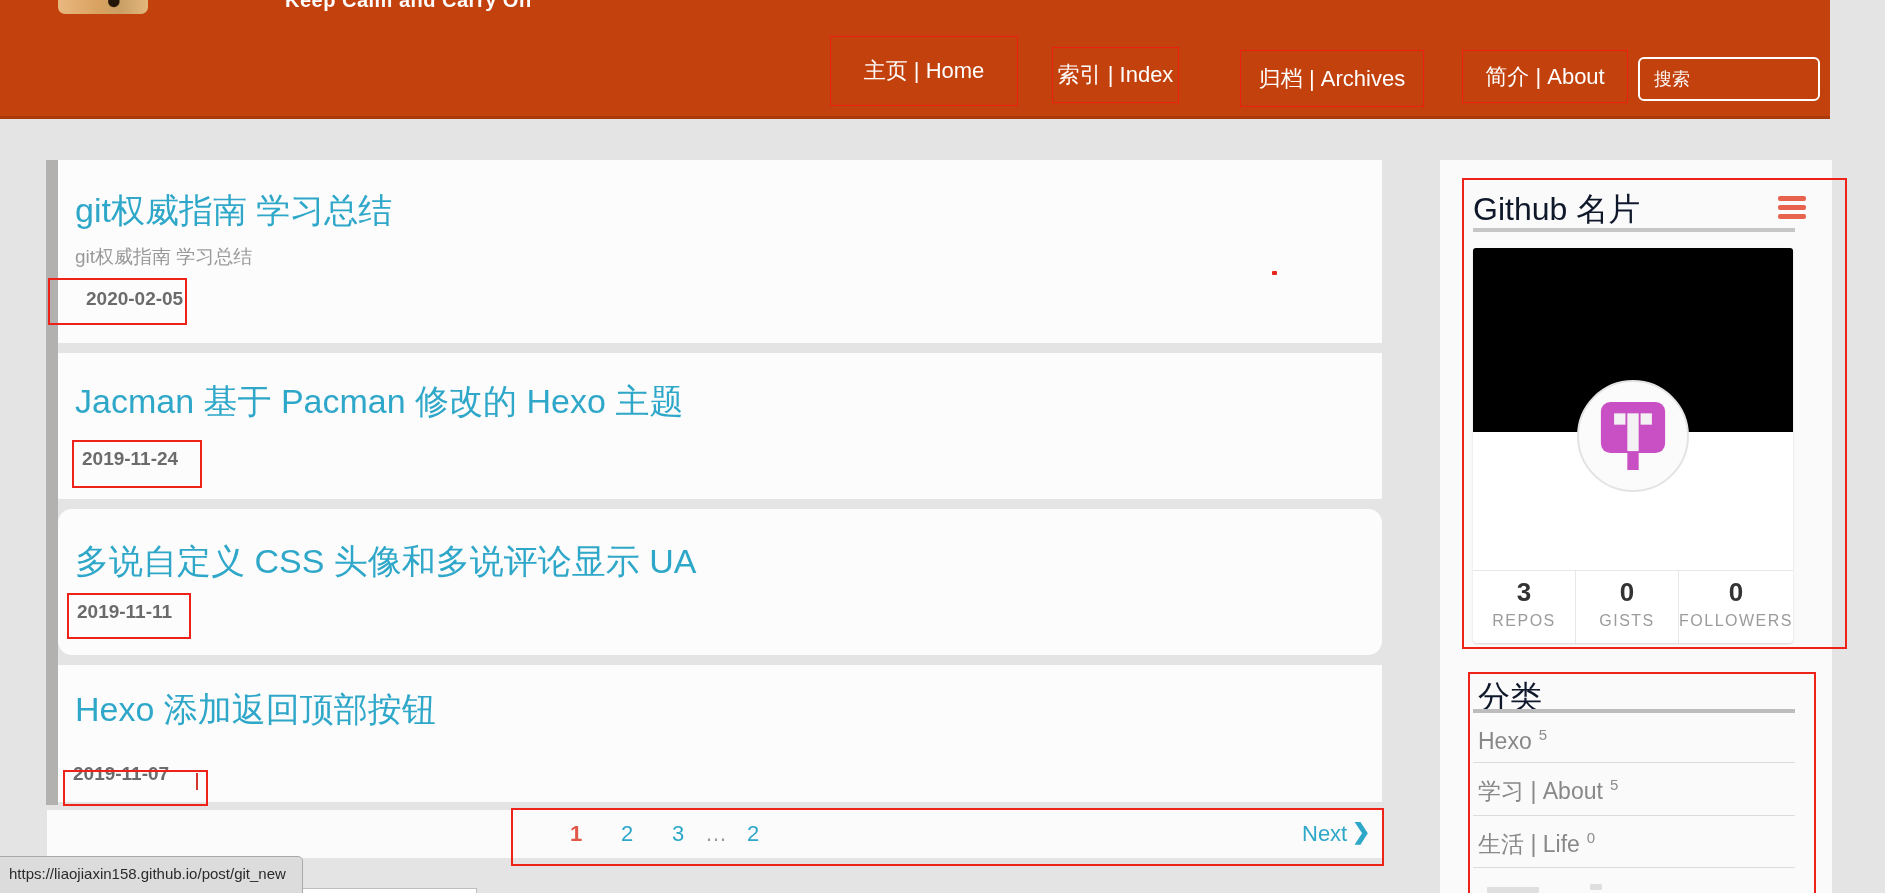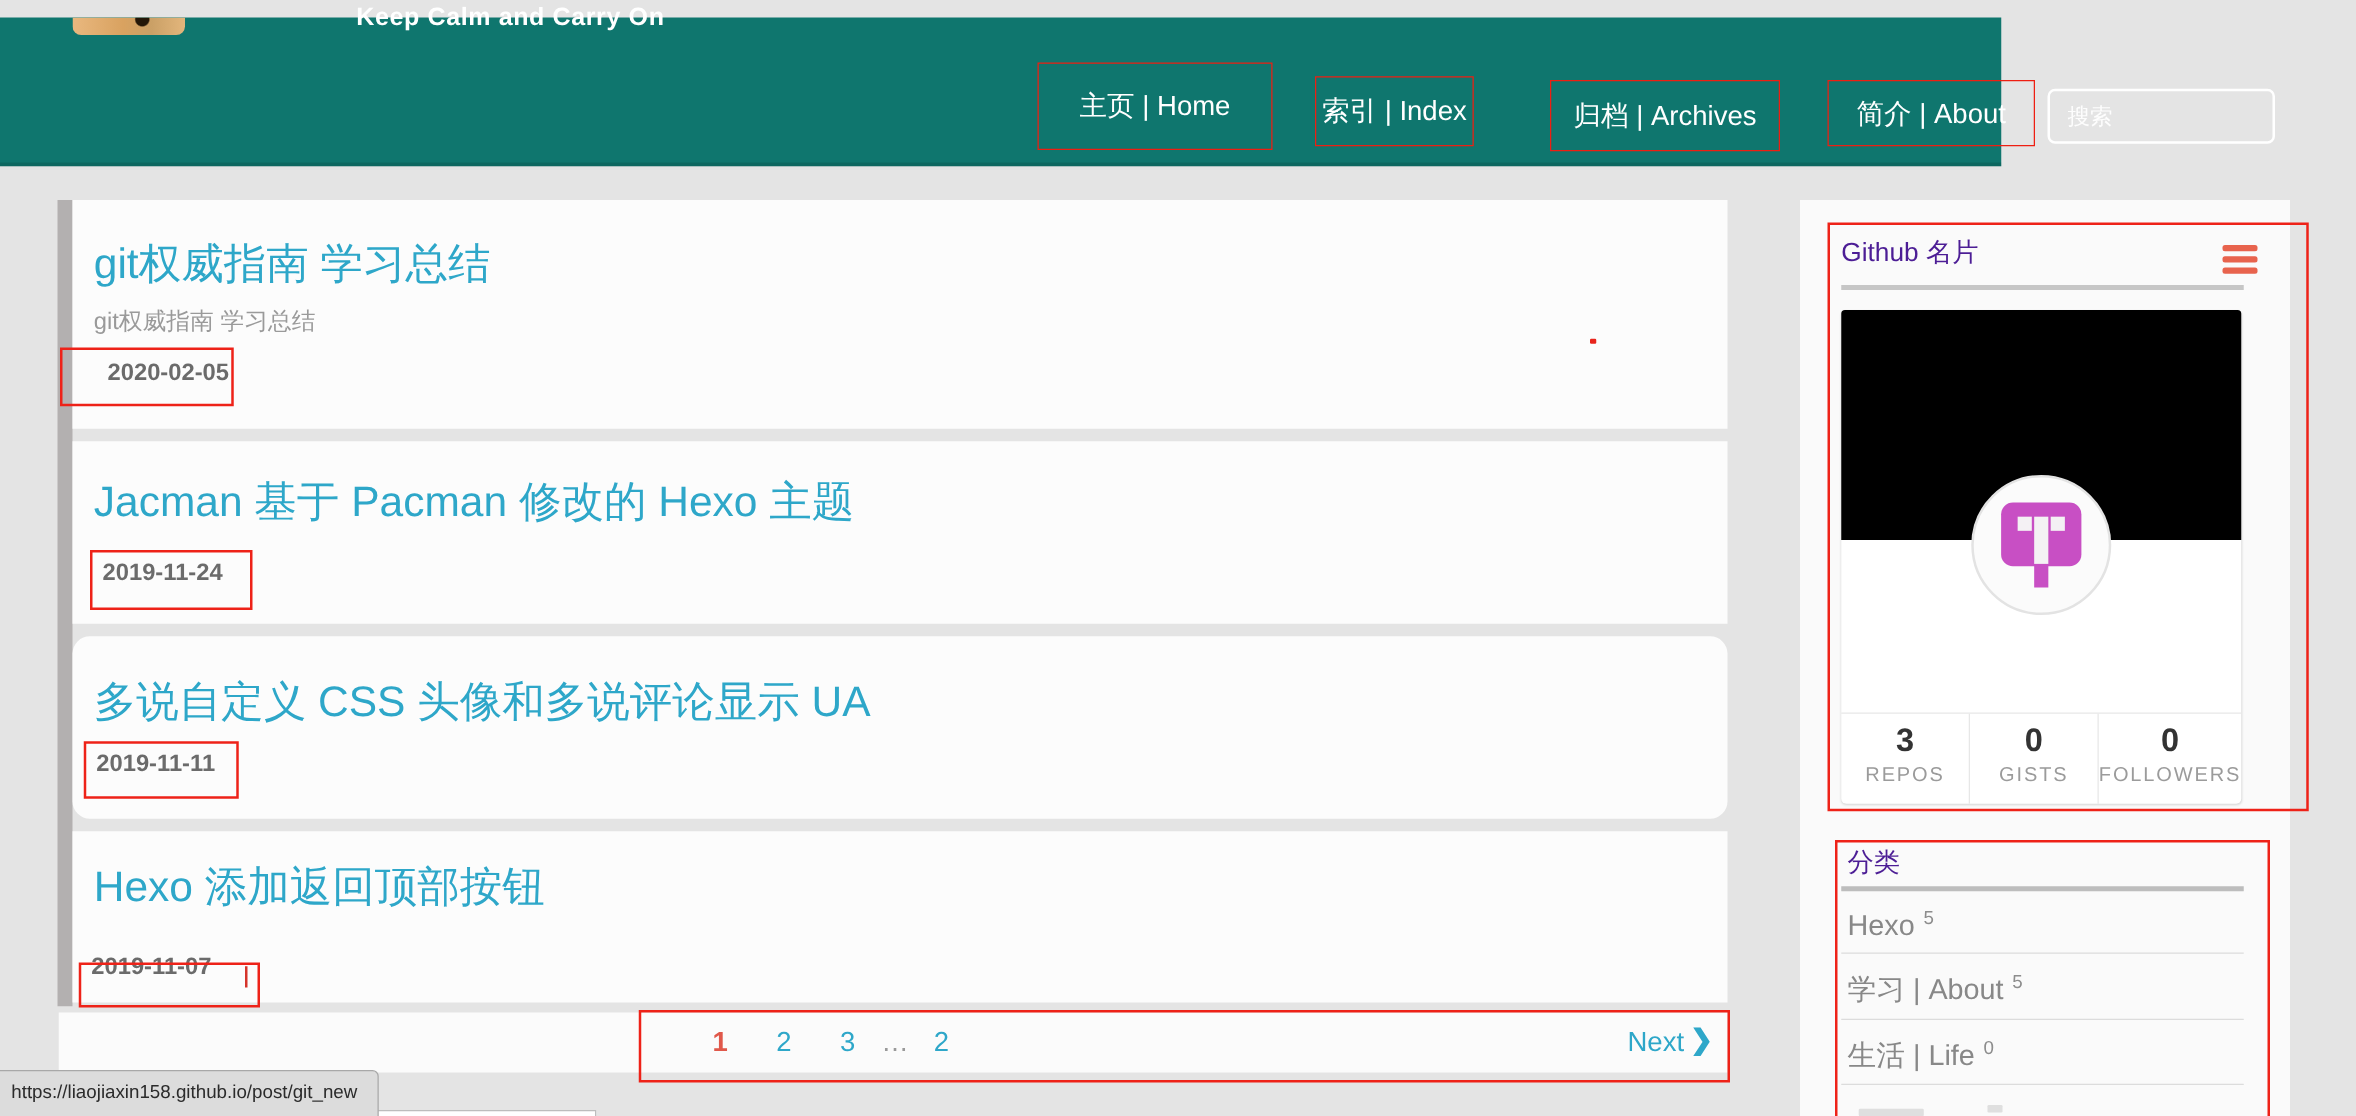--- a/index.html
+++ b/index.html
@@ -1,21 +1,21 @@
 <!DOCTYPE html>
 <html><head>
 <meta charset="utf-8">
 <style>
   * { margin:0; padding:0; box-sizing:border-box; }
   html,body { width:1885px; height:893px; overflow:hidden; }
   body { position:relative; background:#e4e4e4; font-family:"Liberation Sans", sans-serif; }
 
   
-  .header { position:absolute; left:0; top:0; width:1601px; height:119px;
-            background:#0f766e; border-bottom:3px solid rgba(0,0,0,0.12);margin-top:14px; }
+  .header { position:absolute; left:0; top:0; width:1830px; height:119px;
+            background:#c2410c; border-bottom:3px solid rgba(0,0,0,0.12); }
   .avatar { position:absolute; left:58px; top:0; width:90px; height:14px;
             border-radius:0 0 7px 7px;
             background:
               radial-gradient(circle at 62% 10%, #241708 9%, rgba(0,0,0,0) 11%),
               linear-gradient(90deg,#e9b87f 0%, #d9a260 45%, #caa066 70%, #e3b67c 100%); }
   .site-title { position:absolute; left:285px; top:-11px; color:#ffffff;
                 font-size:20px; font-weight:600; letter-spacing:.5px; white-space:nowrap; }
 
   .nav-item { position:absolute; display:flex; align-items:center; justify-content:center;
               border:1px solid #ee1f12; color:#ffffff; font-size:22px; white-space:nowrap; cursor:pointer; }
@@ -51,21 +51,21 @@
   .pager { position:absolute; left:47px; top:810px; width:1335px; height:48px; background:#fbfbfb; }
   .pager span { position:absolute; top:11px; font-size:22px; }
   .pg { color:#2ea7c9; cursor:pointer; }
   .pg-current { color:#e0584a; font-weight:700; }
   .pg-ellipsis { color:#999999; }
   .pg-next { color:#2ea7c9; cursor:pointer; }
   .pg-next-icon { color:#2ea7c9; font-weight:700; font-size:24px; cursor:pointer; }
 
   
   .sidebar { position:absolute; left:1440px; top:160px; width:392px; height:733px; background:#fafafa; }
-  .widget-title { position:absolute; left:33px; font-size:21px; font-weight:400; color:#4c1d95; white-space:nowrap; }
+  .widget-title { position:absolute; left:33px; font-size:32px; font-weight:400; color:#0f172a; white-space:nowrap; }
   .hamburger { position:absolute; left:338px; top:36px; width:28px; cursor:pointer; }
   .hamburger div { height:5px; background:#e8634d; border-radius:2px; margin-bottom:4px; }
   .divider { position:absolute; left:33px; width:322px; height:4px; background:#c6c6c6; }
 
   .gh-widget { position:absolute; left:33px; top:88px; width:320px; height:395px; background:#ffffff;
                border-radius:4px; box-shadow:0 1px 2px rgba(0,0,0,0.15); }
   .gh-banner { position:absolute; left:0; top:0; width:320px; height:184px; background:#000000; border-radius:3px 3px 0 0; }
   .gh-avatar { position:absolute; left:104px; top:132px; width:112px; height:112px; border-radius:50%;
                background:#fbfbfb; border:2px solid #e3e3e3; display:flex; align-items:center; justify-content:center; }
   .gh-username { position:absolute; left:0; top:338px; width:320px; text-align:center;

